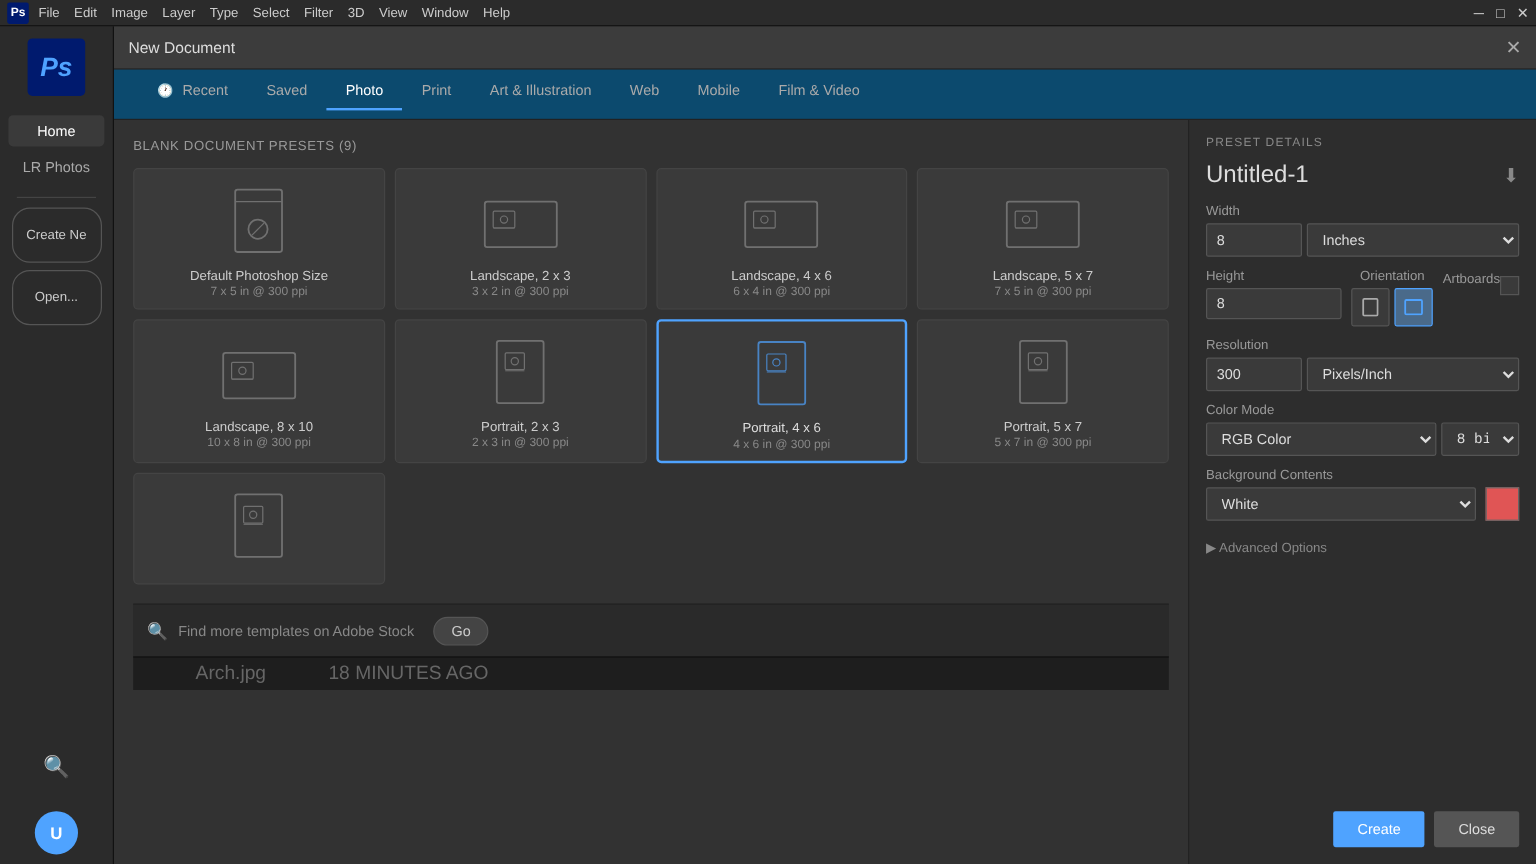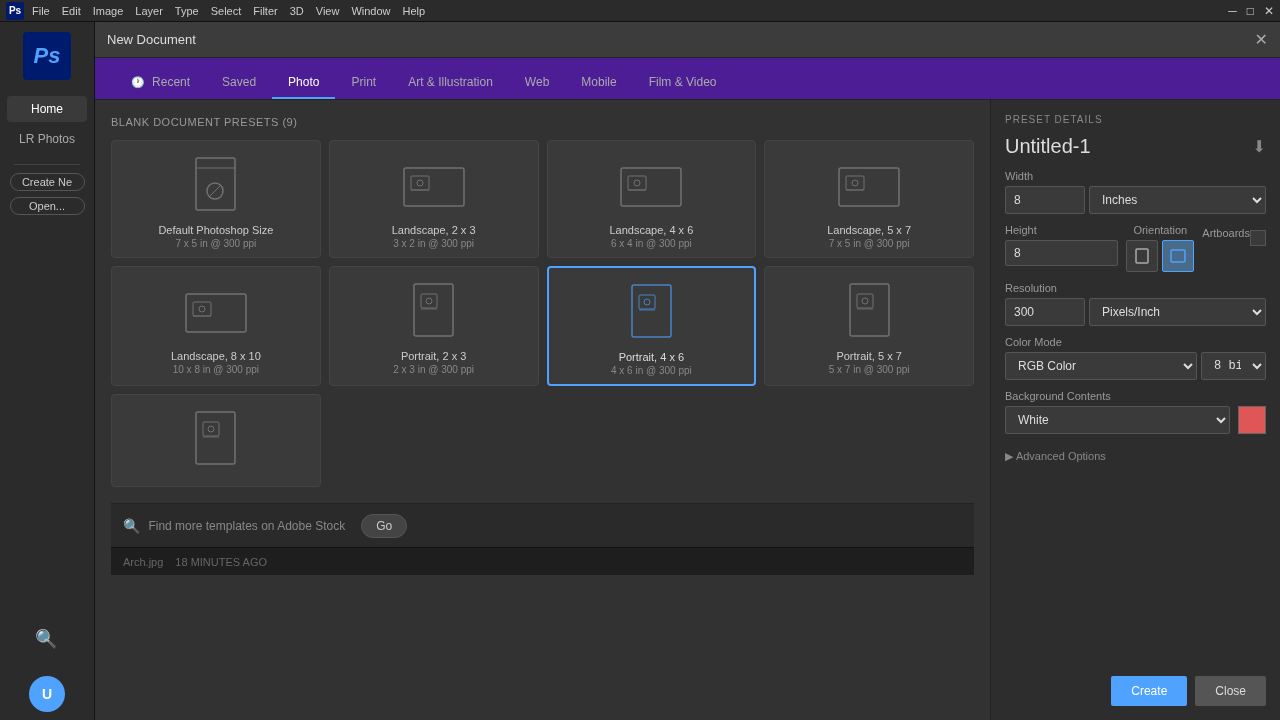--- a/index.html
+++ b/index.html
@@ -17,29 +17,29 @@
     
     .app-container { display: flex; height: calc(720px - 22px); }
 
     
     .sidebar { width: 95px; background: #2b2b2b; display: flex; flex-direction: column; align-items: center; padding-top: 10px; border-right: 1px solid #111; }
     .ps-icon { width: 48px; height: 48px; background: #001a6e; display: flex; align-items: center; justify-content: center; border-radius: 4px; margin-bottom: 16px; }
     .ps-icon span { color: #4fa3ff; font-size: 22px; font-weight: bold; font-style: italic; }
     .sidebar-item { width: 80px; padding: 6px 5px; border-radius: 4px; color: #aaa; font-size: 12px; text-align: center; cursor: pointer; margin-bottom: 4px; }
     .sidebar-item.active { background: #3a3a3a; color: #fff; }
     .sidebar-divider { height: 1px; background: #444; width: 70%; margin: 8px 0; }
-    .sidebar-btn { width: 75px; height: 18px; border-radius: 15px; border: 1px solid #555; background: transparent; color: #ccc; font-size: 11px; cursor: pointer; display: flex; align-items: center; justify-content: center; margin-bottom: 6px; text-align: center; overflow: hidden; }
+    .sidebar-btn { width: 75px; height: 46px; border-radius: 15px; border: 1px solid #555; background: transparent; color: #ccc; font-size: 11px; cursor: pointer; display: flex; align-items: center; justify-content: center; margin-bottom: 6px; text-align: center; overflow: hidden; }
     .sidebar-search { margin-top: auto; margin-bottom: 10px; }
     .sidebar-avatar { width: 36px; height: 36px; border-radius: 50%; background: #4fa3ff; display: flex; align-items: center; justify-content: center; margin-bottom: 8px; margin-top: 8px; }
     .dialog-titlebar { background: #3c3c3c; height: 36px; display: flex; align-items: center; padding: 0 12px; border-bottom: 1px solid #222; }
     .dialog-title { font-size: 13px; color: #ddd; flex: 1; }
     .dialog-close { color: #aaa; cursor: pointer; font-size: 16px; }
 
     
-    .tabs { display: flex; align-items: flex-end; background: #4c1d95; border-bottom: 1px solid #222; padding: 0 20px; height: 42px; }
+    .tabs { display: flex; align-items: flex-start; background: #0c4a6e; border-bottom: 1px solid #222; padding: 0 20px; height: 42px; }
     .tab { padding: 10px 16px; font-size: 12px; color: #aaa; cursor: pointer; position: relative; }
     .tab.active { color: #fff; }
     .tab.active::after { content: ''; position: absolute; bottom: 0; left: 0; right: 0; height: 2px; background: #4fa3ff; }
     .tab-icon { margin-right: 4px; font-size: 11px; }
 
     
     .content-area { display: flex; flex: 1; overflow: hidden; }
 
     
     .presets-section { flex: 1; padding: 16px; overflow-y: auto; background: #323232; }
@@ -81,21 +81,21 @@
     .btn-close { background: #555; color: #ddd; border: none; padding: 8px 20px; border-radius: 2px; cursor: pointer; font-size: 12px; }
 
     
     .bottom-bar { background: #2a2a2a; height: 50px; display: flex; align-items: center; padding: 0 16px; border-top: 1px solid #111; gap: 8px; }
     .bottom-search-icon { color: #888; font-size: 14px; }
     .bottom-search-text { color: #888; font-size: 12px; }
     .bottom-go-btn { background: #444; color: #ccc; border: 1px solid #555; padding: 4px 14px; border-radius: 12px; cursor: pointer; font-size: 12px; margin-left: 8px; }
 
     
     .status-bar { background: #1e1e1e; height: 26px; display: flex; align-items: center; padding: 0 12px; border-top: 1px solid #111; gap: 16px; }
-    .status-text { font-size: 11px; color: #666; }
+    .status-text { font-size: 16px; color: #666; margin-left: 40px; }
 
     .dialog-wrapper { flex: 1; display: flex; flex-direction: column; position: relative; }
   </style>
 </head>
 <body>
 
 <div class="taskbar">
   <div class="taskbar-logo">
     <span>Ps</span>
   </div>

